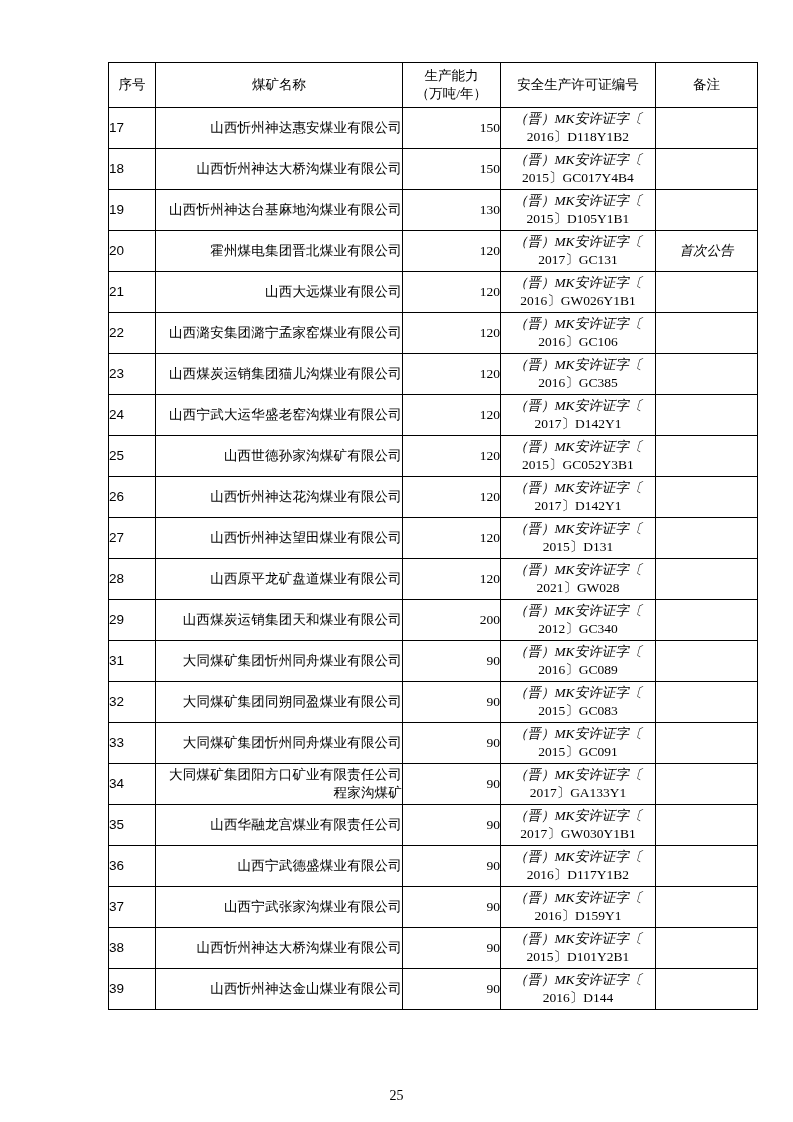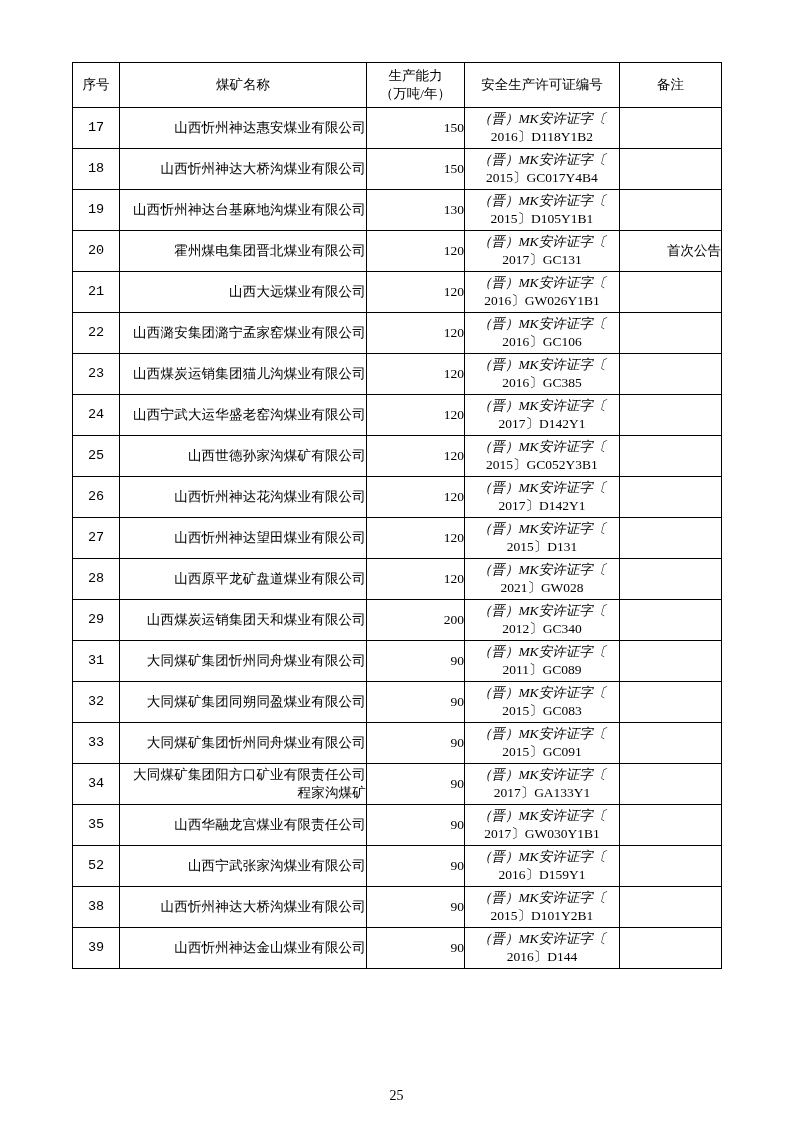--- a/index.html
+++ b/index.html
@@ -20,20 +20,21 @@
     height: 1122px;
     box-sizing: border-box;
     padding: 62px 72px 0 72px;
     position: relative;
   }
   table.mine-table {
     border-collapse: collapse;
     width: 649px;
     table-layout: fixed;
     border: 1.4px solid #000;
+    margin-left: 36px;
   }
   table.mine-table th,
   table.mine-table td {
     border: 1px solid #000;
     padding: 0;
     vertical-align: middle;
     font-weight: normal;
     font-size: 13.5px;
     line-height: 1.35;
   }
@@ -47,45 +48,45 @@
   thead th {
     text-align: center;
     height: 44px;
     font-size: 14.5px;
     padding: 3px 2px;
   }
   thead th .cap-line1 { display: block; }
   thead th .cap-line2 { display: block; }
 
   td.seq {
-    text-align: center;
     font-size: 14px;
-    font-family: Liberation Mono, monospace;
+    font-family: Liberation Sans, sans-serif;
   }
   td.name {
     text-align: right;
     padding: 4px 6px 4px 8px;
     font-size: 13.6px;
     letter-spacing: 0.2px;
   }
   td.cap {
     text-align: right;
     font-size: 14px;
   }
   td.lic {
     text-align: center;
     font-size: 13px;
     padding: 3px 4px;
     line-height: 1.32;
   }
   td.lic .l1 { display: block; white-space: nowrap; font-style: italic; }
   td.lic .l2 { display: block; white-space: nowrap; }
   td.note {
-    text-align: right;
+    text-align: center;
     font-size: 13.6px;
+    font-style: italic;
   }
   tbody tr { height: 41px; }
 
   .page-number {
     position: absolute;
     left: 0;
     right: 0;
     bottom: 18px;
     text-align: center;
     font-size: 14px;
@@ -247,21 +248,21 @@
             <span class="l2">2012〕GC340</span>
           </td>
           <td class="note"></td>
         </tr>
         <tr>
           <td class="seq">31</td>
           <td class="name">大同煤矿集团忻州同舟煤业有限公司</td>
           <td class="cap">90</td>
           <td class="lic">
             <span class="l1">（晋）MK安许证字〔</span>
-            <span class="l2">2011〕GC089</span>
+            <span class="l2">2016〕GC089</span>
           </td>
           <td class="note"></td>
         </tr>
         <tr>
           <td class="seq">32</td>
           <td class="name">大同煤矿集团同朔同盈煤业有限公司</td>
           <td class="cap">90</td>
           <td class="lic">
             <span class="l1">（晋）MK安许证字〔</span>
             <span class="l2">2015〕GC083</span>
@@ -292,21 +293,31 @@
           <td class="seq">35</td>
           <td class="name">山西华融龙宫煤业有限责任公司</td>
           <td class="cap">90</td>
           <td class="lic">
             <span class="l1">（晋）MK安许证字〔</span>
             <span class="l2">2017〕GW030Y1B1</span>
           </td>
           <td class="note"></td>
         </tr>
         <tr>
-          <td class="seq">52</td>
+          <td class="seq">36</td>
+          <td class="name">山西宁武德盛煤业有限公司</td>
+          <td class="cap">90</td>
+          <td class="lic">
+            <span class="l1">（晋）MK安许证字〔</span>
+            <span class="l2">2016〕D117Y1B2</span>
+          </td>
+          <td class="note"></td>
+        </tr>
+        <tr>
+          <td class="seq">37</td>
           <td class="name">山西宁武张家沟煤业有限公司</td>
           <td class="cap">90</td>
           <td class="lic">
             <span class="l1">（晋）MK安许证字〔</span>
             <span class="l2">2016〕D159Y1</span>
           </td>
           <td class="note"></td>
         </tr>
         <tr>
           <td class="seq">38</td>

